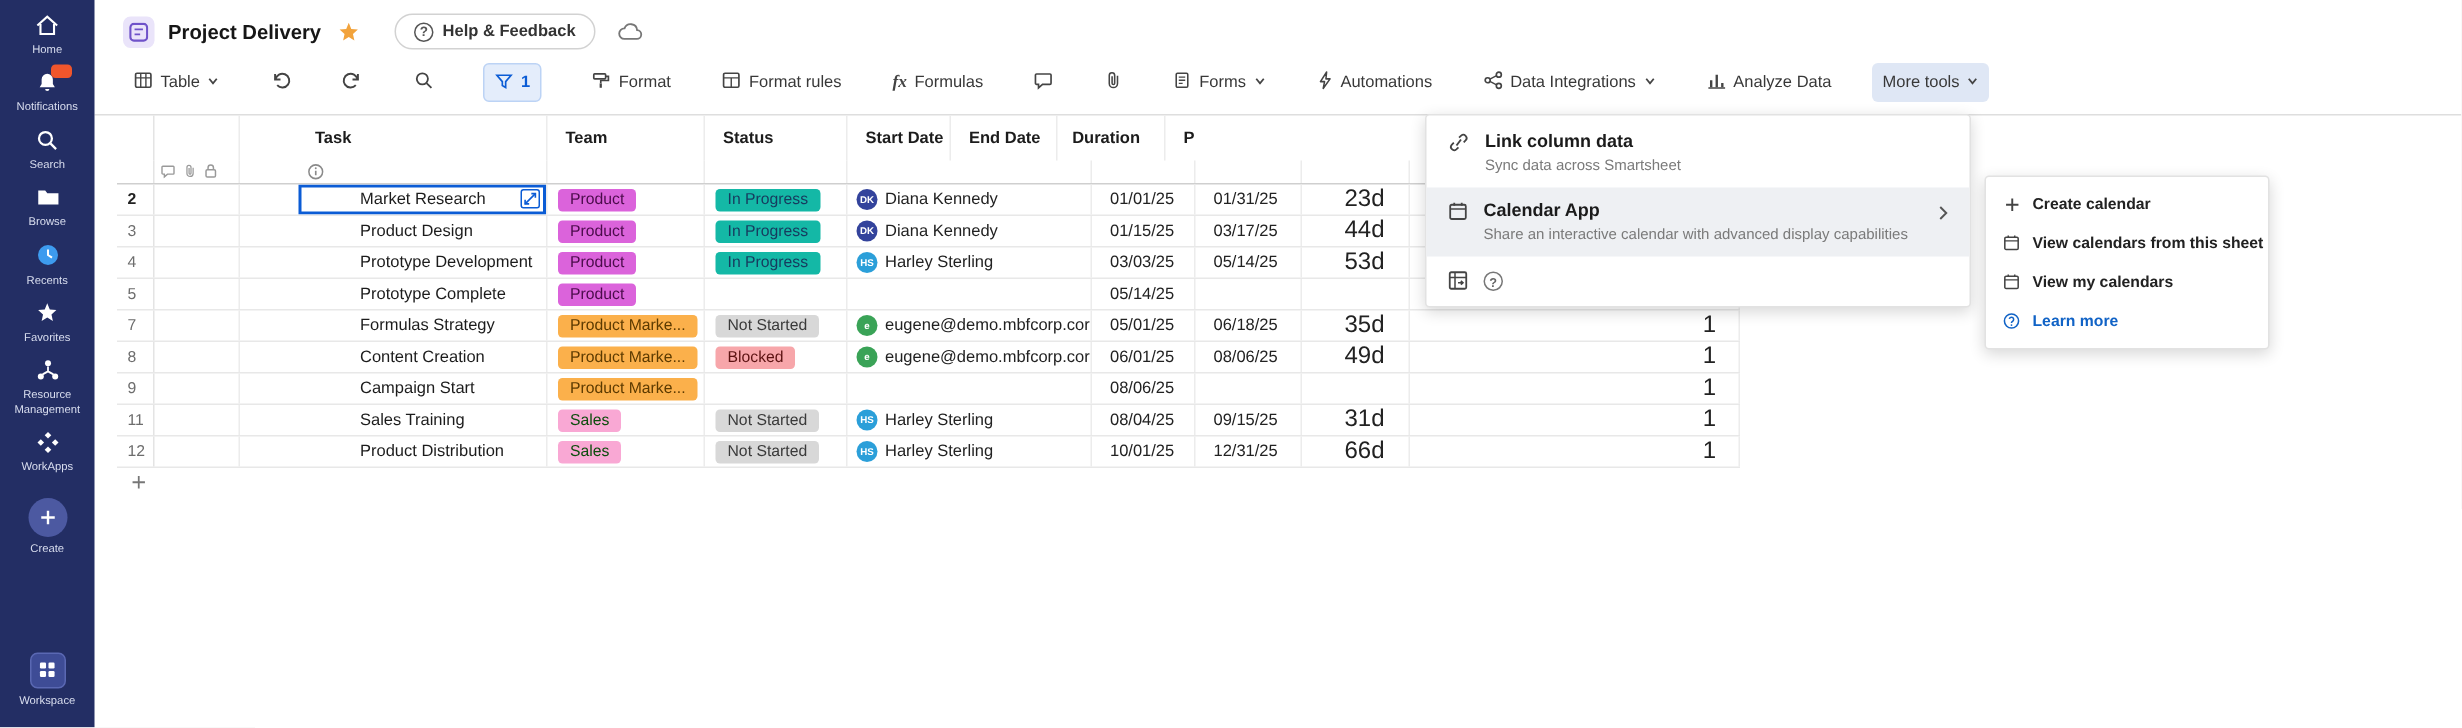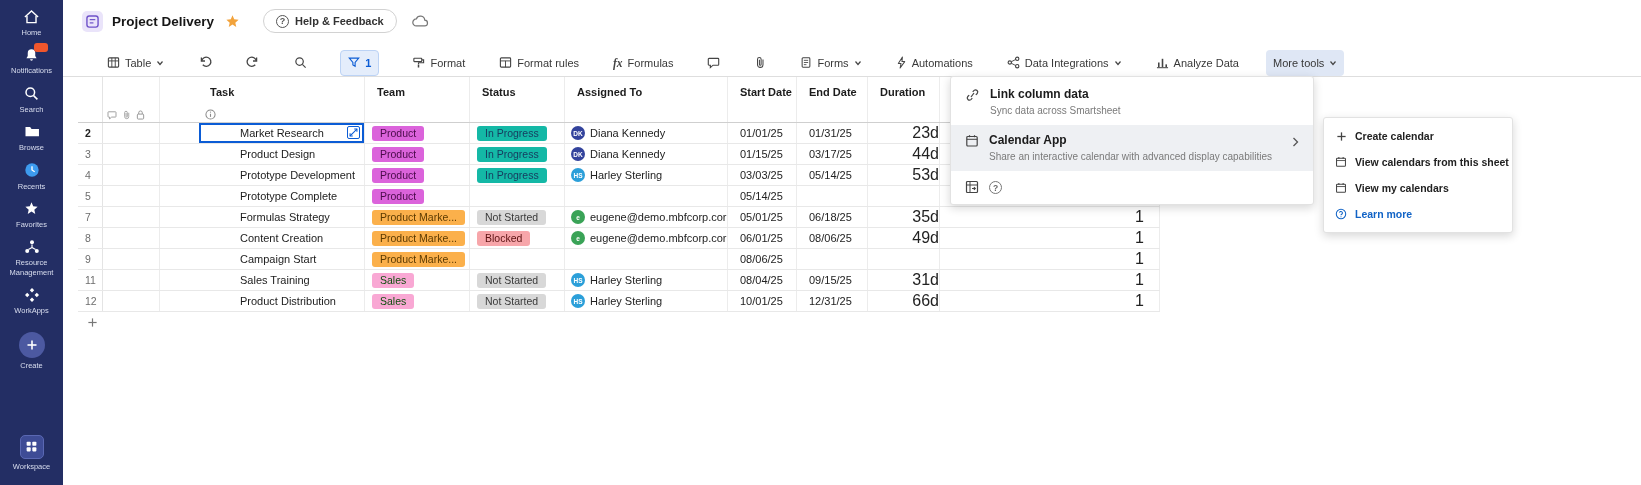--- a/index.html
+++ b/index.html
@@ -17,40 +17,40 @@
 
 .main{position:absolute;left:63px;top:0;width:1578px;height:100%;background:#fff}
 .header{height:42px;display:flex;align-items:center;padding-left:19px;gap:9px}
 .doc-icon{width:21px;height:21px;border-radius:5px;background:#eae4fa;display:flex;align-items:center;justify-content:center}
 .title{font-size:13.5px;font-weight:bold;color:#161616}
 .fav-star{display:flex;align-items:center;cursor:pointer;margin-left:2px}
 .help-pill{display:flex;align-items:center;gap:6px;border:1px solid #d2d2d2;background:#fff;border-radius:13px;height:24px;padding:0 12px;font-size:11px;color:#333;font-weight:bold;cursor:pointer;font-family:inherit;margin-left:14px}
 .qmark{width:13px;height:13px;border-radius:50%;border:1.2px solid #555;font-size:9px;display:flex;align-items:center;justify-content:center;color:#555;font-weight:bold}
 .cloud-wrap{margin-left:6px;display:flex;align-items:center}
 
-.toolbar{height:35px;display:flex;align-items:flex-end;padding-left:37px;border-bottom:1px solid #dedede;gap:20px}
+.toolbar{height:35px;display:flex;align-items:flex-start;padding-left:19px;border-bottom:1px solid #dedede;gap:20px}
 .tb{display:flex;align-items:center;gap:5px;height:26px;padding:0 7px;border:none;background:transparent;border-radius:4px;font-size:11px;color:#383838;cursor:pointer;font-family:inherit;white-space:nowrap}
 .chip-filter{background:#e4edfb;border:1px solid #bcd3f5;color:#0b5cd5;font-weight:bold;margin:0 6px}
 .chip-active{background:#dfe7f5}
 .fx-glyph{font-style:italic;font-weight:bold;font-size:11.5px;color:#444;font-family:"Liberation Serif",serif}
 
 .grid{margin-left:15px;width:1082px}
 .g-head{display:flex;height:30px}
 .g-sub{display:flex;height:16px;border-bottom:1px solid #cfcfcf}
 .g-row{display:flex;height:21px;border-bottom:1px solid #e8e8e8}
 .c{border-right:1px solid #ececec;display:flex;align-items:center;overflow:hidden}
 .w-num{width:25px;border-right-color:#e4e4e4}
 .w-ico{width:57px}
 .w-task{width:205px;position:relative}
 .w-team{width:105px}
 .w-status{width:95px}
 .w-asg{width:163px}
 .w-start{width:69px}
 .w-end{width:71px}
-.w-dur{width:72px;justify-content:flex-end;}
+.w-dur{width:72px;justify-content:flex-end;padding-right:16px}
 .w-p{width:220px;justify-content:flex-end;padding-right:15px}
 .h-label{font-size:11px;font-weight:bold;color:#1c1c1c;padding-left:12px;white-space:nowrap}
 .h-task-label{padding-left:50px}
 .num{font-size:10.5px;color:#6d6d6d;padding-left:7px}
 .selected .num{font-weight:bold;color:#222}
 .task-text{font-size:11px;color:#1c1c1c;padding-left:80px;white-space:nowrap}
 .sel-outline{display:none;position:absolute;left:39px;top:0;right:0;bottom:0;border:2px solid #0b5cd5;pointer-events:none}
 .selected .sel-outline{display:block}
 .expand-box{position:absolute;right:2px;top:1px;width:13px;height:13px;background:#fff;border:1px solid #0b5cd5;border-radius:2px;display:flex;align-items:center;justify-content:center}
 .pill{height:15px;border-radius:3px;padding:0 8px;font-size:10.5px;display:flex;align-items:center;white-space:nowrap;margin-left:7px}
@@ -335,23 +335,20 @@
         <div class="c w-ico"></div>
         <div class="c w-task">
             <span class="h-label h-task-label">Task</span>
           </div>
         <div class="c w-team">
             <span class="h-label">Team</span>
           </div>
         <div class="c w-status">
             <span class="h-label">Status</span>
           </div>
-        <div class="c w-asg">
-            <span class="h-label">Assigned To</span>
-          </div>
         <div class="c w-start">
             <span class="h-label">Start Date</span>
           </div>
         <div class="c w-end">
             <span class="h-label">End Date</span>
           </div>
         <div class="c w-dur">
             <span class="h-label" style="padding-left:0;margin-right:auto;padding-left:12px">Duration</span>
           </div>
         <div class="c w-p">

